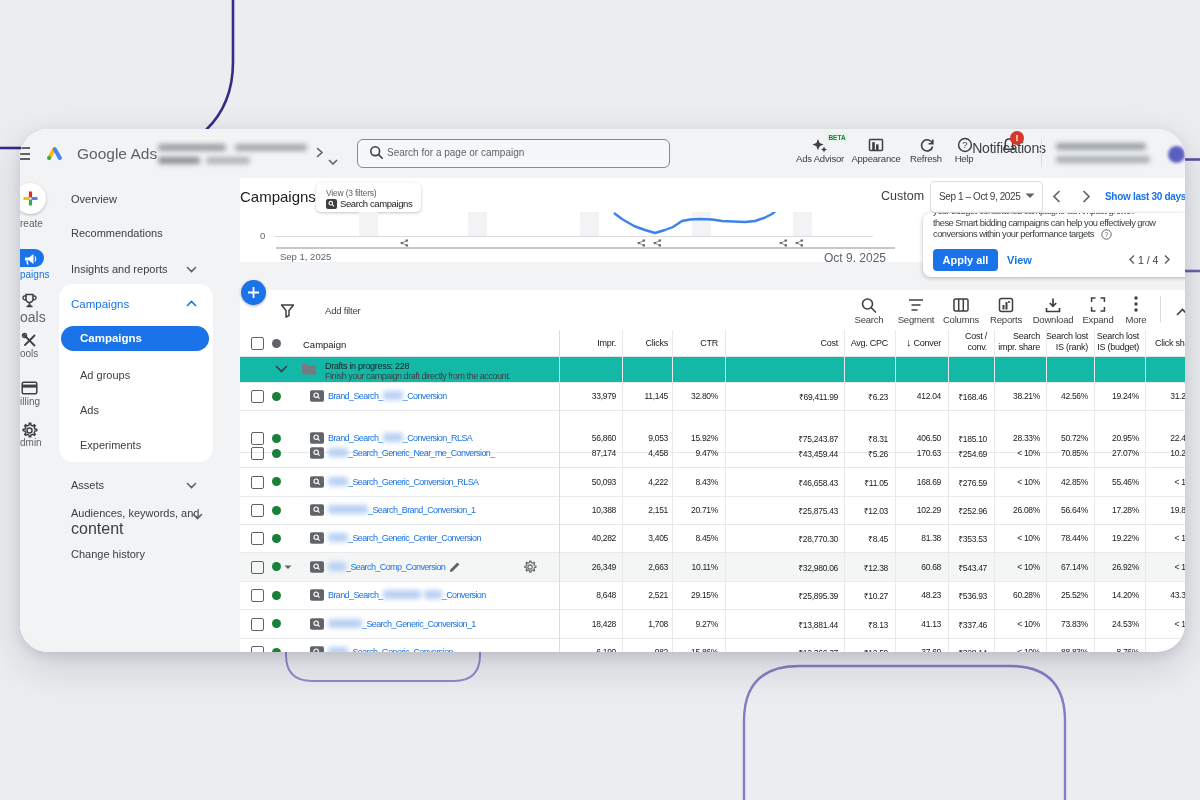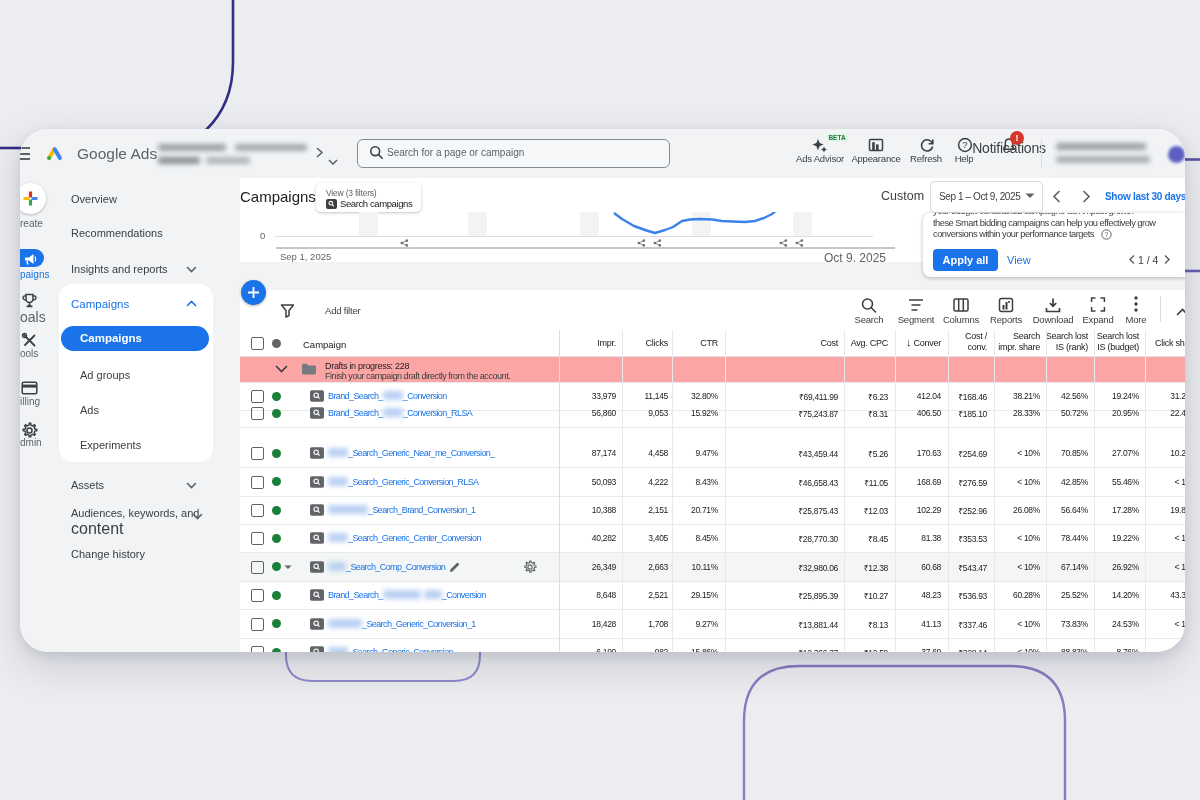--- a/index.html
+++ b/index.html
@@ -262,21 +262,21 @@
 
   <div id="card" class="ab" style="left:903px;top:84px;width:268px;height:64px;background:#fff;border-radius:8px;box-shadow:0 1px 4px rgba(60,64,67,.35);overflow:hidden">
     <div class="t" style="left:10px;top:-7.5px;font-size:9.3px;color:#3c4043;letter-spacing:-0.5px">your budget-constrained campaigns can impact growth</div>
     <div class="t" style="left:10px;top:4.5px;font-size:9.3px;color:#3c4043;letter-spacing:-0.5px">these Smart bidding campaigns can help you effectively grow</div>
     <div class="t" style="left:10px;top:15.5px;font-size:9.3px;color:#3c4043;letter-spacing:-0.5px">conversions within your performance targets</div>
     <svg class="ab" style="left:178px;top:16px" width="11" height="11" viewBox="0 0 11 11">
         <circle cx="5.5" cy="5.5" r="4.7" fill="none" stroke="#5f6368" stroke-width="1"></circle>
         <text x="5.5" y="8" font-size="7" fill="#5f6368" text-anchor="middle" font-family="Liberation Sans">?</text>
       </svg>
     <div class="ab" style="left:10px;top:36px;width:65px;height:22px;background:#1a73e8;border-radius:4px;color:#fff;font-size:11px;font-weight:bold;text-align:center;line-height:22px">Apply all</div>
-    <div class="t" style="left:84px;top:41px;font-size:11px;font-weight:normal;color:#1a73e8">View</div>
+    <div class="t" style="left:84px;top:41px;font-size:11px;font-weight:bold;color:#1a73e8">View</div>
     <svg class="ab" style="left:205px;top:41px" width="8" height="11" viewBox="0 0 8 11">
         <path d="M6,1.5 L2,5.5 L6,9.5" fill="none" stroke="#5f6368" stroke-width="1.5"></path>
       </svg>
     <div class="t" style="left:215px;top:41px;font-size:10.5px;color:#3c4043">1 / 4</div>
     <svg class="ab" style="left:240px;top:41px" width="8" height="11" viewBox="0 0 8 11">
         <path d="M2,1.5 L6,5.5 L2,9.5" fill="none" stroke="#5f6368" stroke-width="1.5"></path>
       </svg>
   </div>
 
   <div id="table">
@@ -341,21 +341,21 @@
       <span class="hlab" style="right:347px;bottom:8px">Cost</span>
       <span class="hlab" style="right:297px;bottom:8px">Avg. CPC</span>
       <span class="hlab" style="right:244px;bottom:8px"><span style="font-size:11px">↓</span> Conver</span>
       <span class="hlab" style="right:198px;bottom:4px">Cost /<br>conv.</span>
       <span class="hlab" style="right:145px;bottom:4px">Search<br>impr. share</span>
       <span class="hlab" style="right:97px;bottom:4px">Search lost<br>IS (rank)</span>
       <span class="hlab" style="right:46px;bottom:4px">Search lost<br>IS (budget)</span>
       <span class="hlab" style="left:915px;bottom:8px;text-align:left">Click shar</span>
     </div>
 
-    <div class="tr" style="top:228px;height:25px;background:#fca5a5;border-bottom:1px solid #e8eaed">
+    <div class="tr" style="top:228px;height:25px;background:#14b8a6;border-bottom:1px solid #e8eaed">
       <svg class="ab" style="left:35px;top:8px" width="13" height="8" viewBox="0 0 13 8">
           <path d="M1.5,1.5 L6.5,6.5 L11.5,1.5" fill="none" stroke="#3c4043" stroke-width="1.7" stroke-linecap="round"></path>
         </svg>
       <svg class="ab" style="left:61px;top:6px" width="15" height="12" viewBox="0 0 15 12">
           <path d="M1,2.2 A1.4,1.4 0 0 1 2.4,0.8 L5.8,0.8 L7.2,2.5 L13.6,2.5 A1.4,1.4 0 0 1 15,3.9 L15,10 A1.4,1.4 0 0 1 13.6,11.4 L2.4,11.4 A1.4,1.4 0 0 1 1,10 Z" fill="#757b80"></path>
         </svg>
       <span class="t" style="left:85px;top:4px;font-size:9px;letter-spacing:-0.3px;color:#202124">Drafts in progress: 228</span>
       <span class="t" style="left:85px;top:14px;font-size:9px;letter-spacing:-0.45px;color:#3c4043">Finish your campaign draft directly from the account.</span>
     </div>
 
@@ -373,21 +373,21 @@
         <span class="num n3">32.80%</span>
         <span class="num n4">₹69,411.99</span>
         <span class="num n5">₹6.23</span>
         <span class="num n6">412.04</span>
         <span class="num n7">₹168.46</span>
         <span class="num n8">38.21%</span>
         <span class="num n9">42.56%</span>
         <span class="num n10">19.24%</span>
         <span class="num n11">31.21</span>
     </div>
-    <div class="tr" style="top:270px">
+    <div class="tr" style="top:295px">
       <span class="cb"></span>
         <i class="dot"></i>
       <svg class="tico" width="14" height="12" viewBox="0 0 16 13">
           <rect width="16" height="13" rx="2" fill="#616569"></rect>
           <circle cx="7" cy="5.6" r="2.5" fill="none" stroke="#fff" stroke-width="1.3"></circle>
           <path d="M8.9,7.5 L11,9.6" stroke="#fff" stroke-width="1.3"></path>
         </svg>
       <span class="nm">Brand_Search_<span class="blur blub" style="width:20px"></span>_Conversion_RLSA</span>
       <span class="num n1">56,860</span>
         <span class="num n2">9,053</span>

